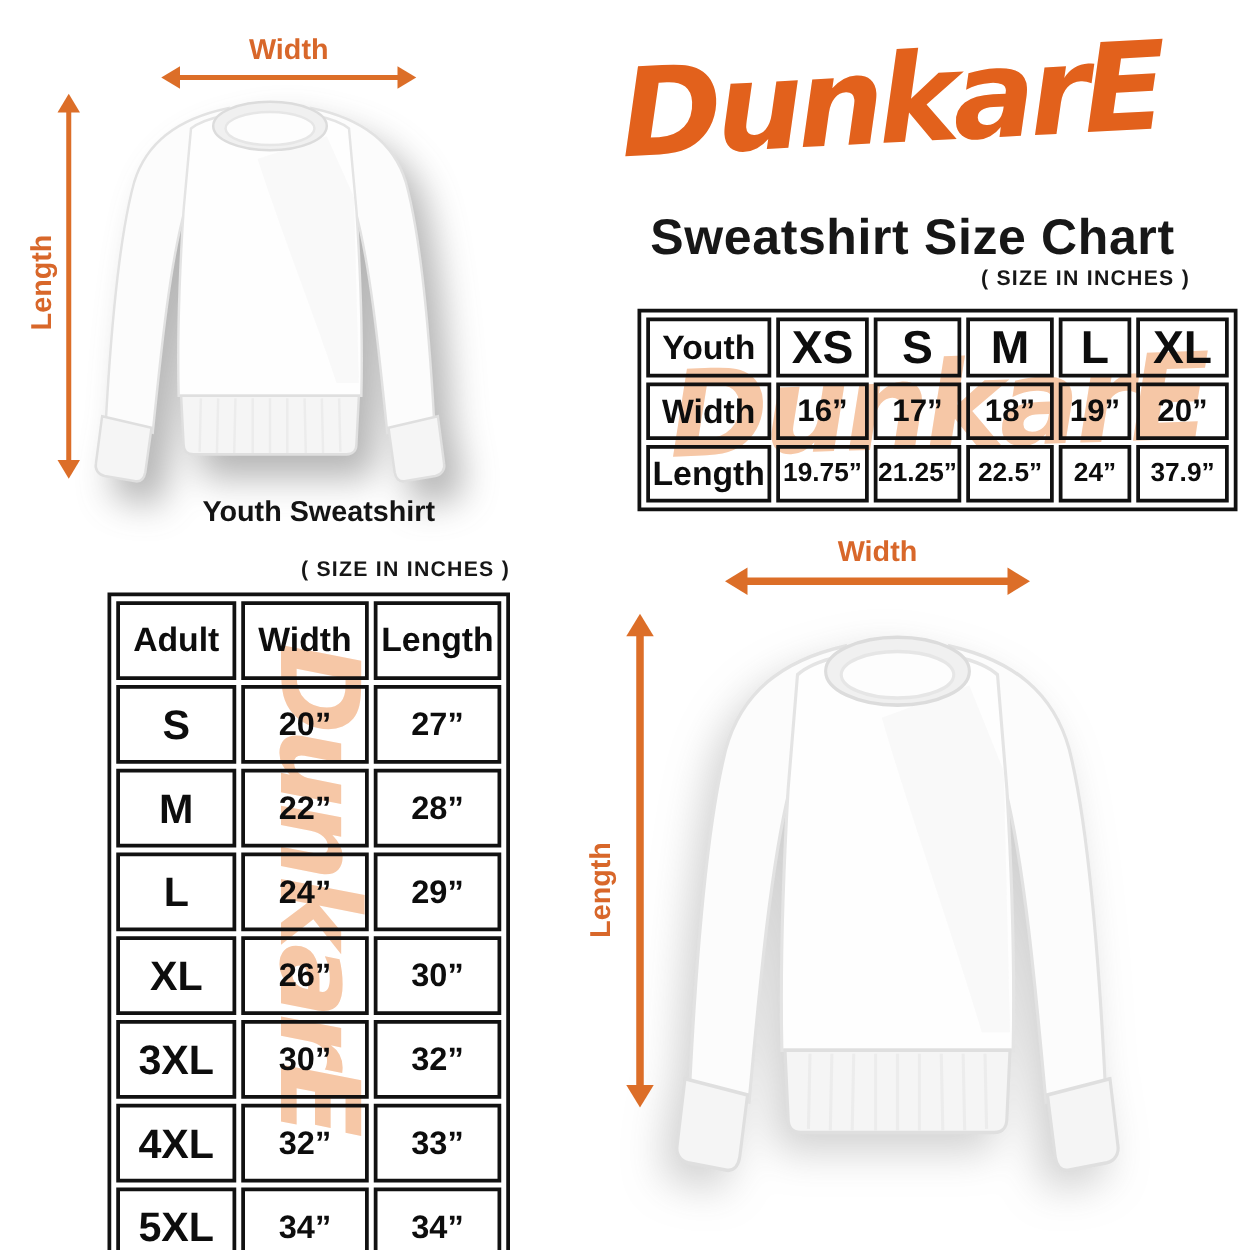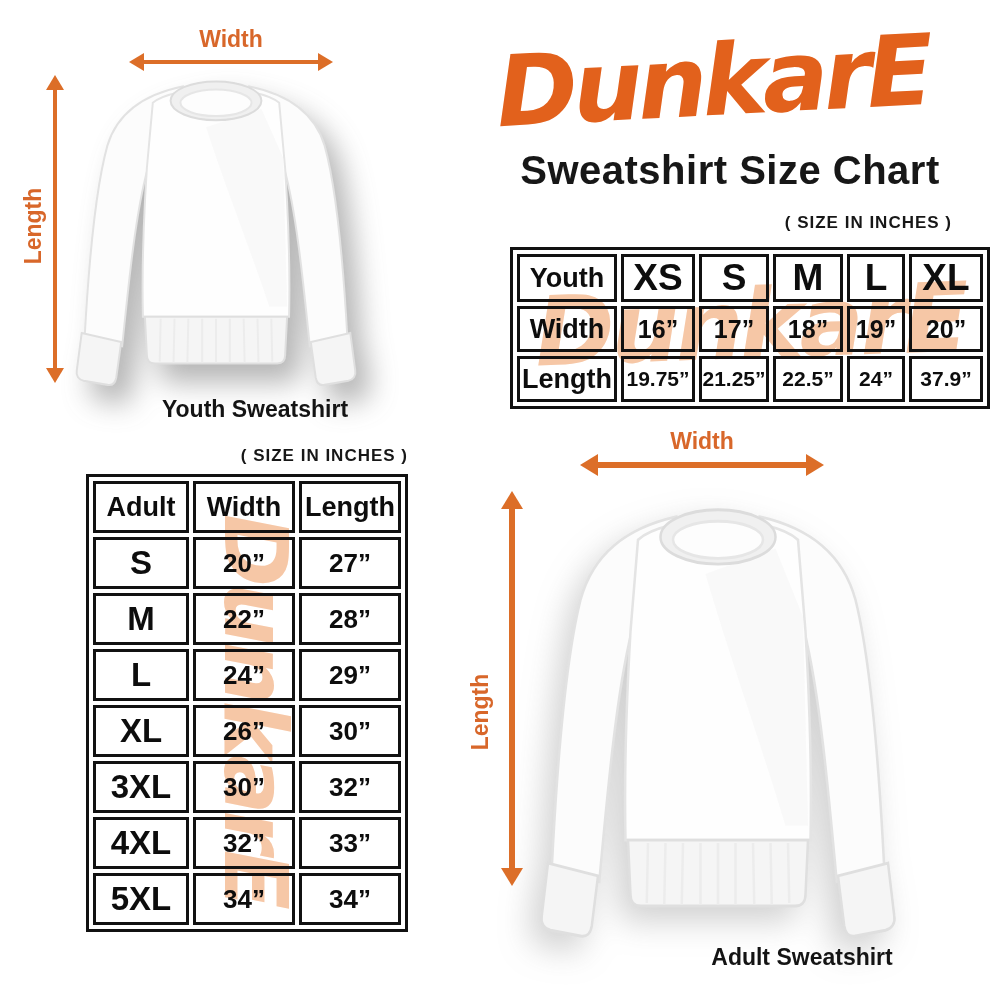--- a/index.html
+++ b/index.html
@@ -4,41 +4,41 @@
 <style>
   html,body{margin:0;padding:0;background:#fff;}
   .page{position:relative;width:1000px;height:1000px;background:#fff;overflow:hidden;
         font-family:"Liberation Sans",sans-serif;color:#0d0d0d;}
 
   
   .brand{position:absolute;left:430px;top:8px;width:565px;height:150px;
          font-family:"DejaVu Sans",sans-serif;font-style:italic;font-weight:bold;
          font-size:98px;line-height:146px;color:#E2611C;text-align:center;
          letter-spacing:-5px;transform:rotate(-3deg);white-space:nowrap;}
-  .title{position:absolute;left:495px;top:148px;width:470px;text-align:center;
+  .title{position:absolute;left:495px;top:168px;width:470px;text-align:center;
          font-size:40px;font-weight:bold;letter-spacing:0.5px;color:#171717;}
   .size-note{position:absolute;font-size:17px;font-weight:bold;color:#171717;letter-spacing:1px;}
   .size-note-header{left:700px;top:213px;width:252px;text-align:right;}
   .size-note-adult{left:158px;top:446px;width:250px;text-align:right;}
 
   
   .wm{position:absolute;z-index:1;color:#F6C7A6;white-space:nowrap;
       font-family:"DejaVu Sans",sans-serif;font-style:italic;font-weight:bold;letter-spacing:-4px;}
   .wm-youth{left:505px;top:260px;width:490px;text-align:center;font-size:96px;line-height:130px;transform:rotate(-2deg);}
   .wm-adult{left:25px;top:655px;width:460px;height:110px;text-align:center;font-size:88px;line-height:110px;transform:rotate(90deg);}
 
   
   .tbl-wrap{position:absolute;z-index:2;border:3px solid #111;}
   .yt-wrap{left:510px;top:247px;}
   .at-wrap{left:86px;top:474px;}
   table.size-table{border-collapse:separate;border-spacing:4px;table-layout:fixed;}
   table.size-table td{box-sizing:border-box;border:3px solid #111;background:transparent;
       text-align:center;vertical-align:middle;font-weight:bold;color:#0d0d0d;padding:0;}
   .yt td{height:46px;}
-  .at td{height:52px;}
+  .at td{height:63px;}
   .yt .rowlab{font-size:27px;text-align:center;}
   .yt .szhead{font-size:37px;}
   .yt .val{font-size:25px;margin-left:24px;}
   .yt .val-sm{font-size:21px;}
   .at .collab{font-size:27px;}
   .at .szcell{font-size:33px;}
   .at .val{font-size:26px;}
 
   
   .arrow-h{position:absolute;height:4px;background:#DC6E28;z-index:2;}
@@ -200,15 +200,14 @@
     </table>
   </div>
 
   <svg class="shirt shirt-adult" width="400" height="472" viewBox="0 0 320 330" preserveAspectRatio="none">
     <use href="#sweatshirt-shape"></use>
   </svg>
   <div class="arrow-h big" style="left:597px;top:462px;width:210px;"></div>
   <div class="dim-label" style="left:637px;top:428px;width:130px;">Width</div>
   <div class="arrow-v big" style="left:509px;top:508px;height:361px;"></div>
   <div class="dim-label rot" style="left:415px;top:699px;width:130px;height:26px;">Length</div>
-  <div class="caption cap-adult">Adult Sweatshirt</div>
 
 </div>
 
 </body></html>

